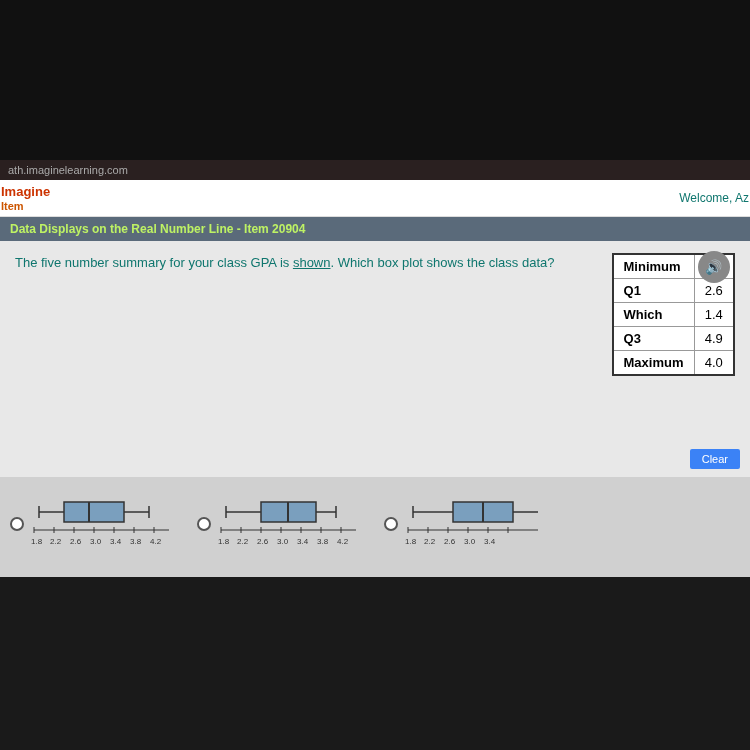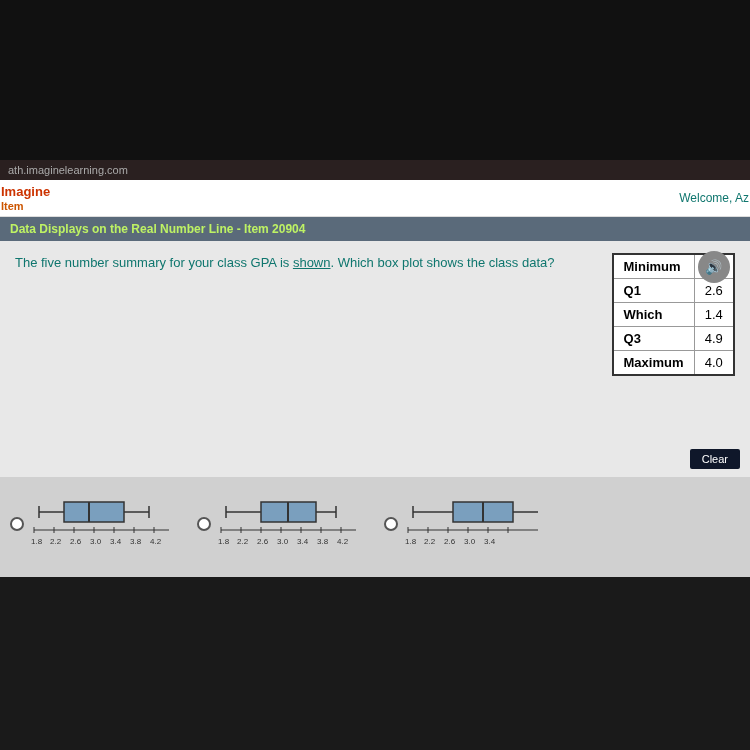--- a/index.html
+++ b/index.html
@@ -164,21 +164,21 @@
 
     
     .clear-btn-area {
       display: flex;
       justify-content: flex-end;
       padding: 8px 10px;
       background: #e8e8e8;
     }
 
     .clear-btn {
-      background: #0f172a;
+      background: #3b82f6;
       color: white;
       border: none;
       padding: 4px 12px;
       font-size: 11px;
       cursor: pointer;
       border-radius: 2px;
     }
 
     
     .box-plots-area {

